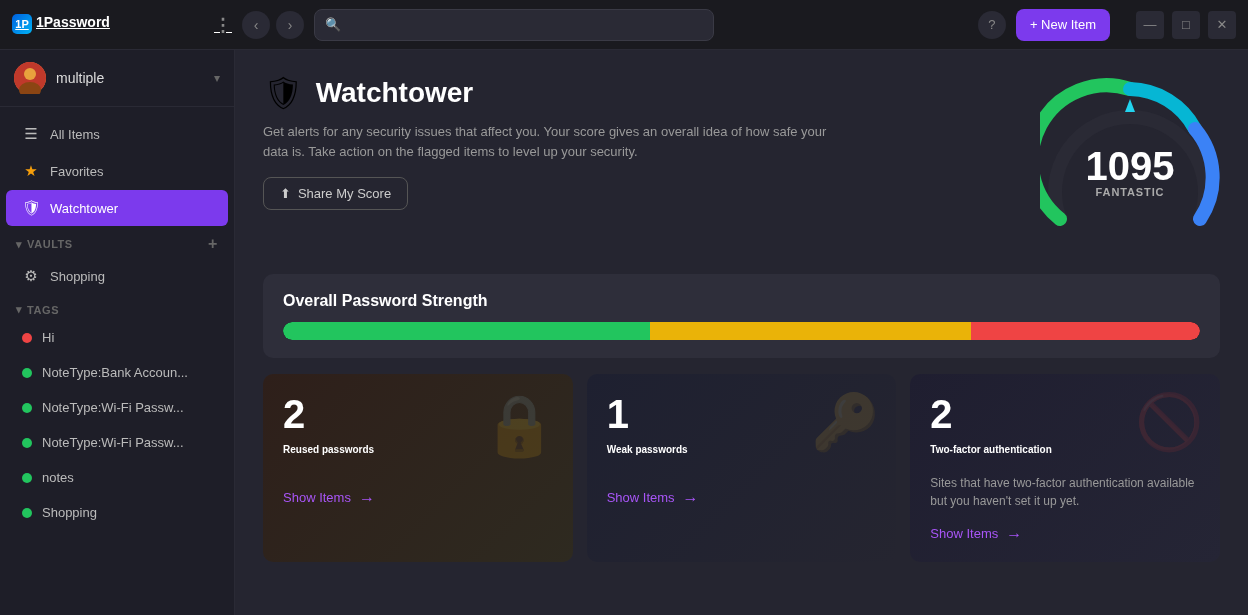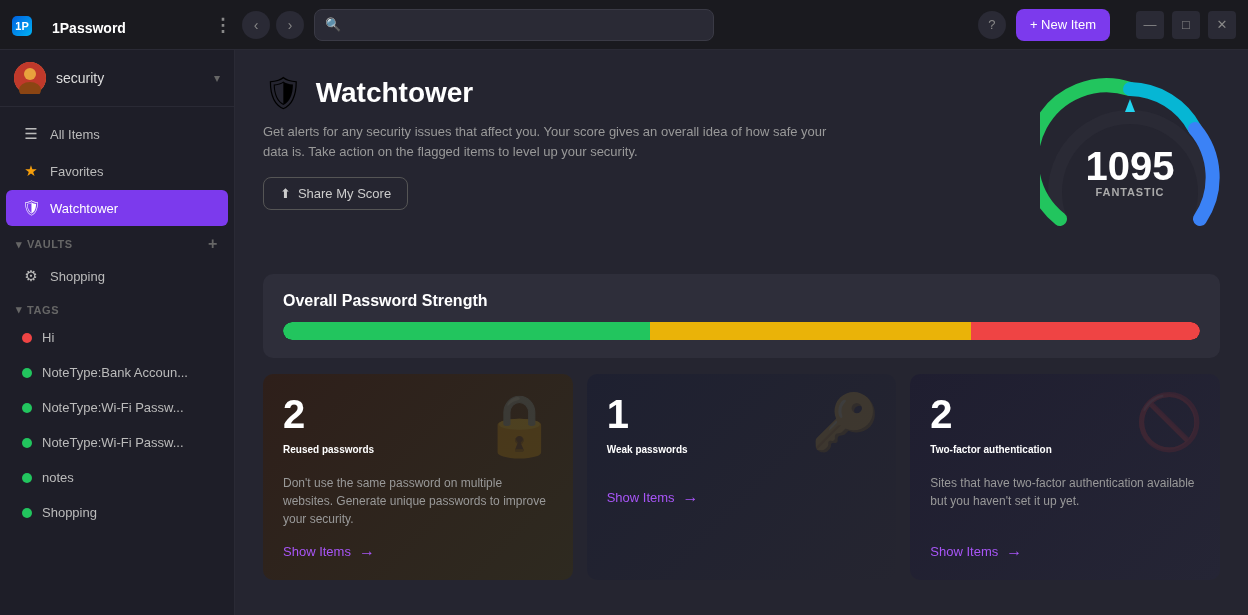--- a/index.html
+++ b/index.html
@@ -18,26 +18,27 @@
       height: 50px;
       background: #1a1a1f;
       display: flex;
       align-items: center;
       padding: 0 12px;
       border-bottom: 1px solid #2a2a35;
       flex-shrink: 0;
     }
     .app-logo {
       display: flex;
-      align-items: flex-end;
-      gap: 20px;
+      align-items: flex-start;
+      gap: 4px;
       color: #fff;
       font-size: 14px;
       font-weight: 600;
       width: 230px;
+      text-decoration: underline;
     }
     .app-logo-icon {
       width: 20px;
       height: 20px;
       background: linear-gradient(135deg, #0060df, #00b3f4);
       border-radius: 5px;
       display: flex;
       align-items: center;
       justify-content: center;
       color: white;
@@ -452,21 +453,21 @@
   <div class="sidebar">
 
     <div class="user-section">
       <div class="avatar">
         <svg width="32" height="32" viewBox="0 0 32 32">
             <circle cx="16" cy="16" r="16" fill="#c0392b"></circle>
             <circle cx="16" cy="12" r="6" fill="#e8a23d"></circle>
             <ellipse cx="16" cy="28" rx="11" ry="8" fill="#8B4513"></ellipse>
           </svg>
       </div>
-      <span class="username">security</span>
+      <span class="username">multiple</span>
       <span class="chevron-down">▾</span>
     </div>
 
     <div style="padding-top:8px;">
       <div class="sidebar-item">
         <span class="sidebar-item-icon">☰</span>
         <span>All Items</span>
       </div>
       <div class="sidebar-item">
         <span class="sidebar-item-icon" style="color:#f59e0b;">★</span>
@@ -559,21 +560,20 @@
         <div class="strength-bar"></div>
       </div>
     </div>
 
     <div class="cards-grid">
 
       <div class="issue-card reused">
         <span class="card-bg-icon">🔒</span>
         <div class="card-number">2</div>
         <div class="card-title">Reused passwords</div>
-        <div class="card-desc">Don't use the same password on multiple websites. Generate unique passwords to improve your security.</div>
         <button class="card-show-items">
           <span>Show Items</span>
           <span class="arrow-icon">→</span>
         </button>
       </div>
 
       <div class="issue-card weak">
         <span class="card-bg-icon" style="font-size:55px;opacity:0.12;">🔑</span>
         <div class="card-number">1</div>
         <div class="card-title">Weak passwords</div>

